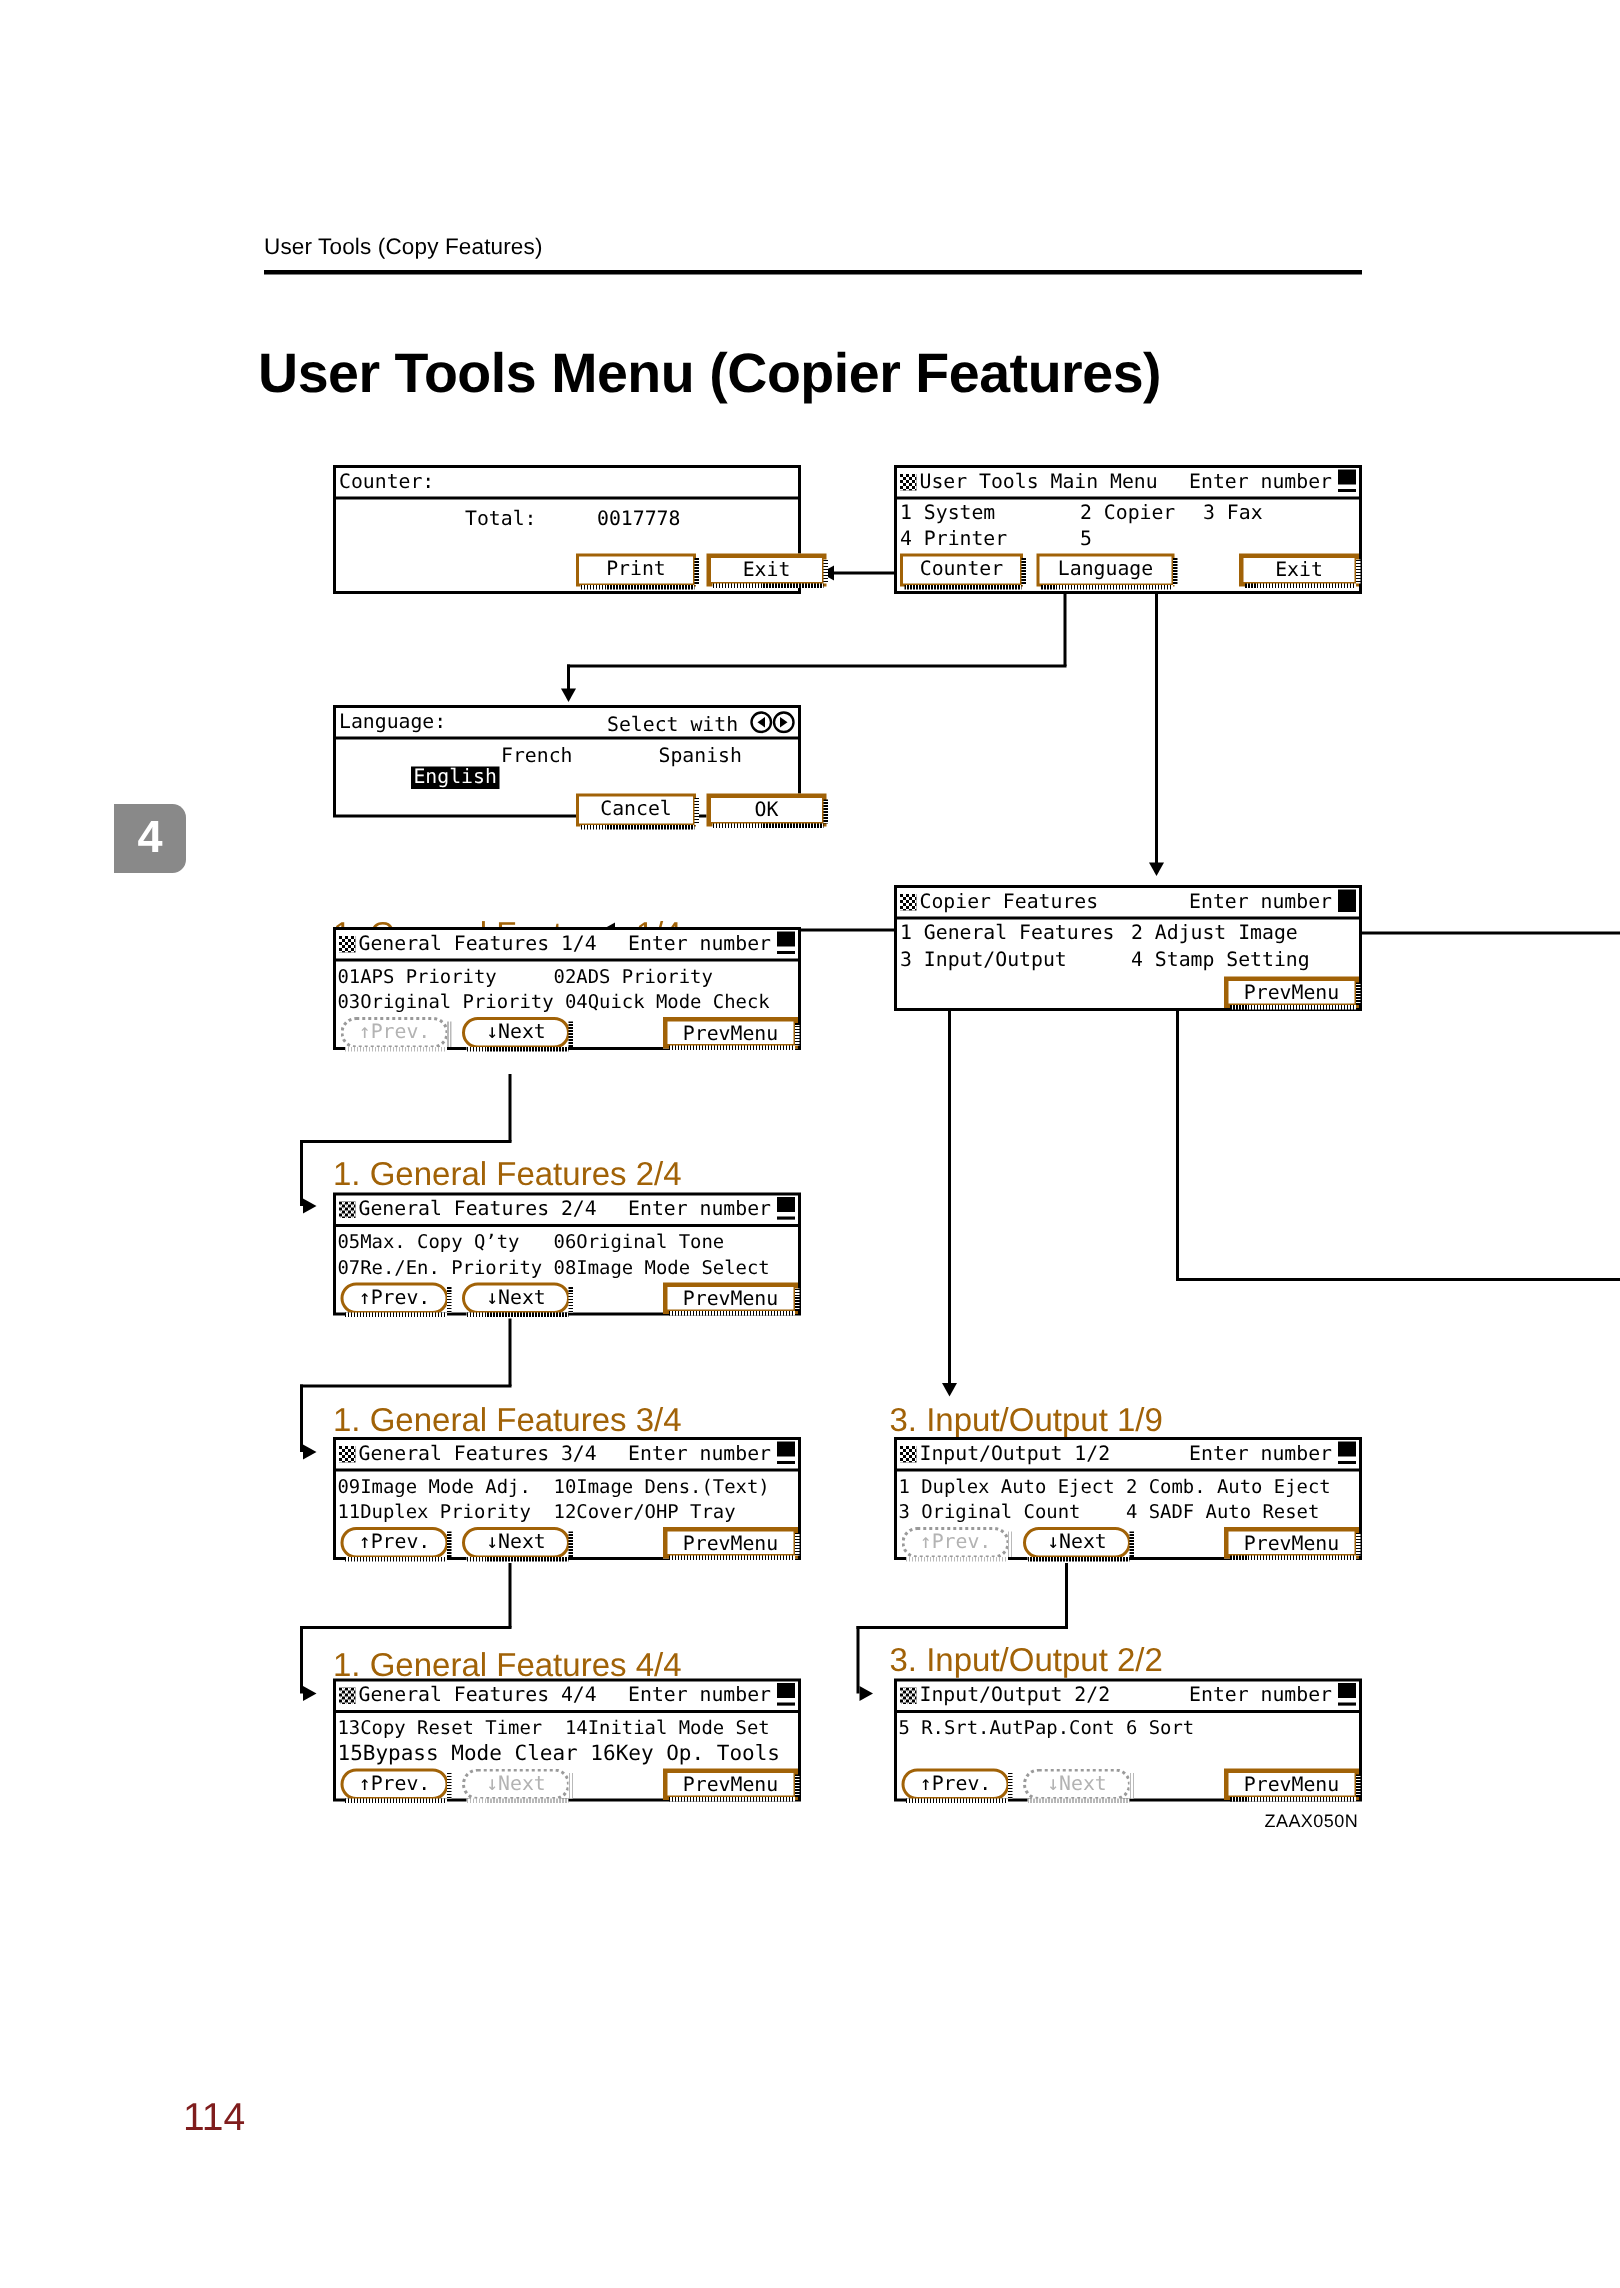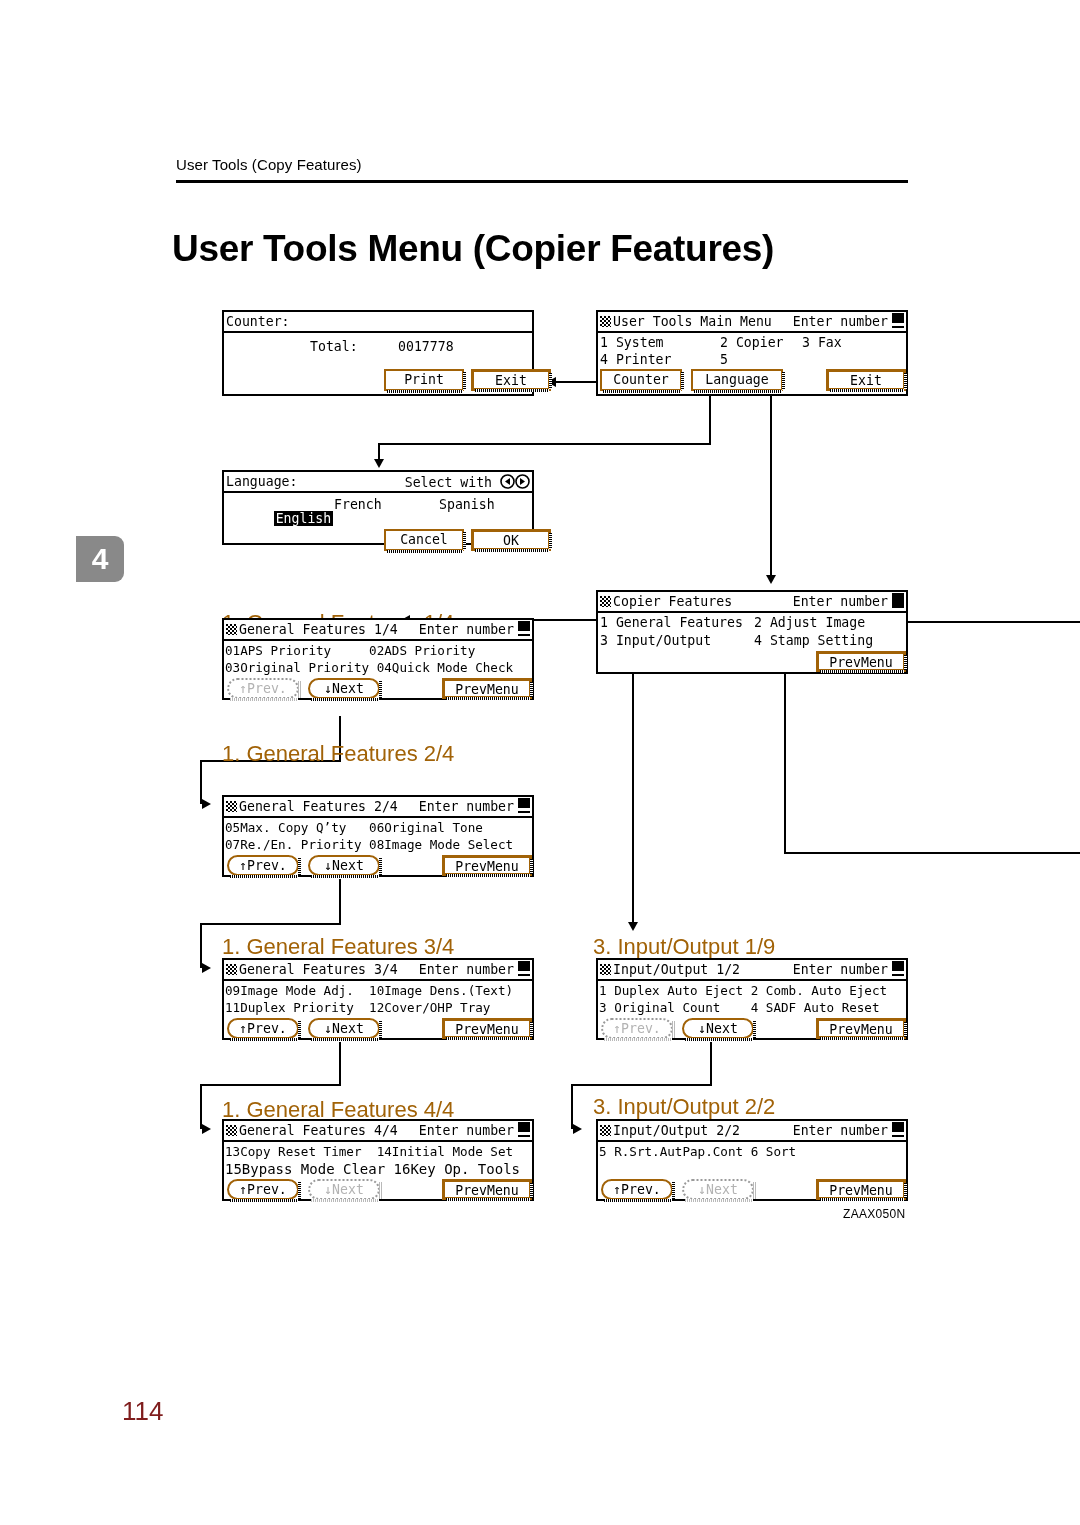--- a/index.html
+++ b/index.html
@@ -292,21 +292,21 @@
     <div class="row" style="left:156px;top:20px;">4 Stamp Setting</div>
     <div class="btn heavy" style="left:218px;top:38px;width:90px;height:21px;">
       <span>PrevMenu</span>
       <span class="shadow-b"></span>
       <span class="shadow-r"></span>
     </div>
   </div>
 </div>
 
 <div class="caption" style="left:222px;top:610px;">1. General Features 1/4</div>
-<div class="caption" style="left:222px;top:741px;">1. General Features 2/4</div>
+<div class="caption" style="left:222px;top:770px;">1. General Features 2/4</div>
 <div class="caption" style="left:222px;top:934px;">1. General Features 3/4</div>
 <div class="caption" style="left:222px;top:1097px;">1. General Features 4/4</div>
 <div class="caption" style="left:593px;top:934px;">3. Input/Output 1/9</div>
 <div class="caption" style="left:593px;top:1094px;">3. Input/Output 2/2</div>
 
 <div class="panel" style="left:222px;top:618px;width:312px;height:82px;">
   <div class="titlebar">
     <span class="t-left">
       <span class="dither-icon"></span>
         <span>General Features 1/4</span>

